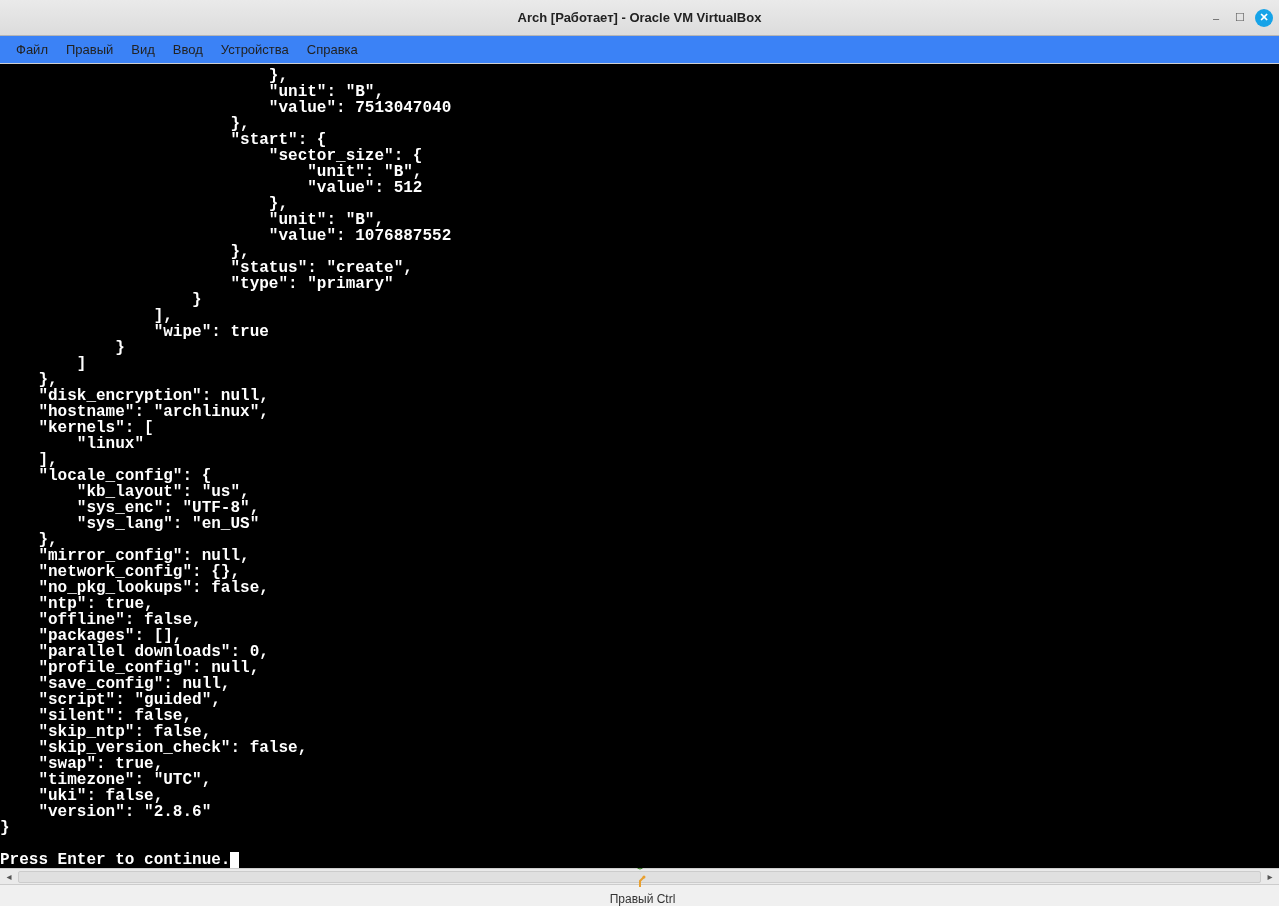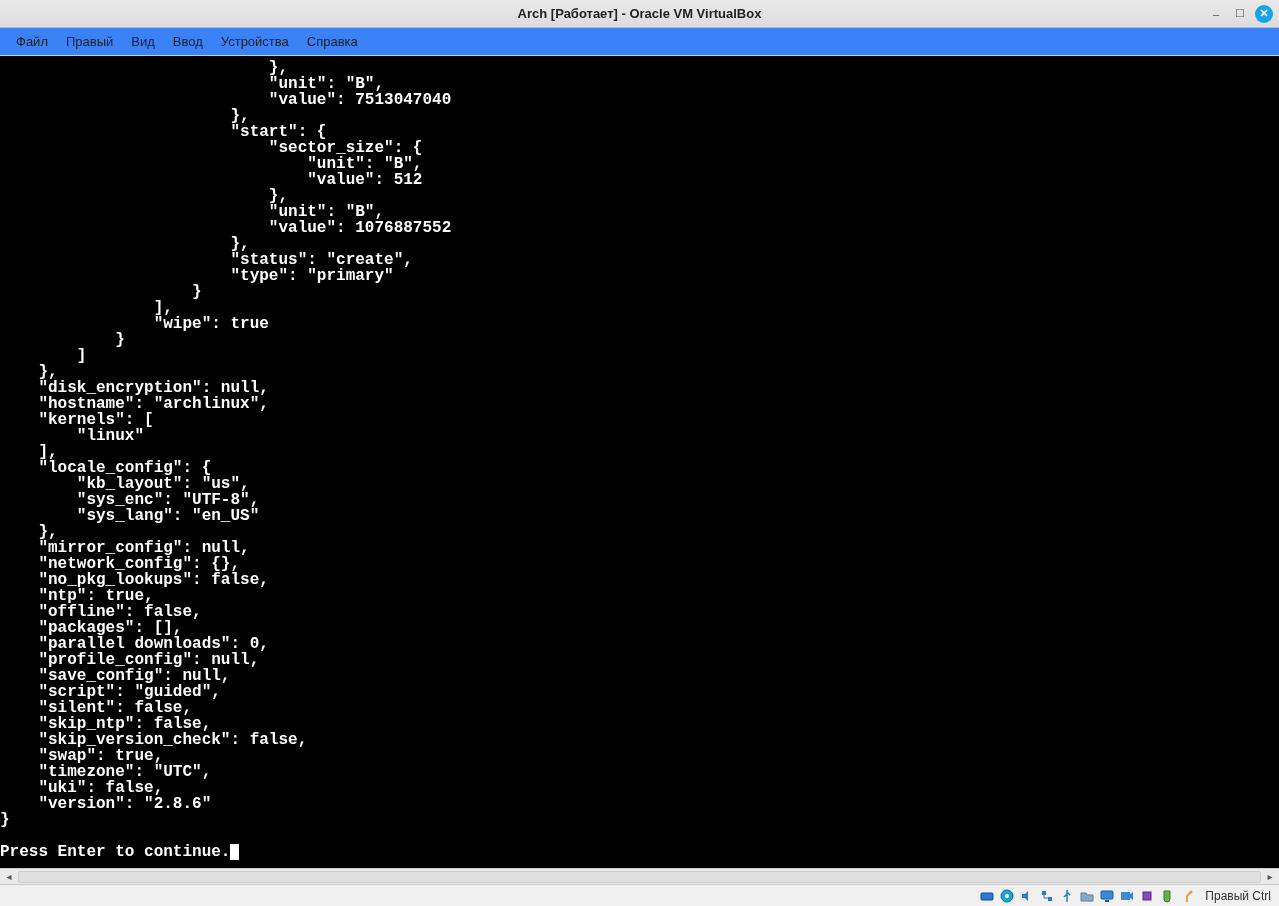--- a/index.html
+++ b/index.html
@@ -7,21 +7,21 @@
     width: 1279px;
     height: 906px;
     background: #f5f5f5;
     font-family: sans-serif;
     font-size: 13px;
     overflow: hidden;
     display: flex;
     flex-direction: column;
   }
   .titlebar {
-    height: 28px;
+    height: 36px;
     background: linear-gradient(#eaeaea, #dcdcdc);
     display: flex;
     align-items: center;
     justify-content: center;
     position: relative;
     border-bottom: 1px solid #b5b5b5;
   }
   .titlebar .title { font-weight: bold; color: #222; }
   .titlebar .controls { position: absolute; right: 6px; display: flex; gap: 6px; align-items: center; }
   .titlebar .ctl { width: 18px; height: 18px; display:flex; align-items:center; justify-content:center; font-size:11px; color:#555; cursor:pointer; }
@@ -72,20 +72,21 @@
   .hscroll .track { flex:1; height:12px; background:#e0e0e0; margin:0 2px; border:1px solid #ccc; border-radius:2px; }
   .statusbar {
     height: 22px;
     background: #f0f0f0;
     border-top:1px solid #ccc;
     display:flex;
     justify-content:flex-end;
     align-items:center;
     padding:0 8px;
     gap:4px;
+    flex-direction:column;
   }
   .statusbar .icon { width:16px; height:16px; display:flex; align-items:center; justify-content:center; font-size:12px; }
   .statusbar .txt { font-size:12px; color:#333; margin-left:6px; }
   svg { display:block; }
 </style>
 </head>
 <body>
 
 <div class="titlebar">
   <div class="title">Arch [Работает] - Oracle VM VirtualBox</div>

